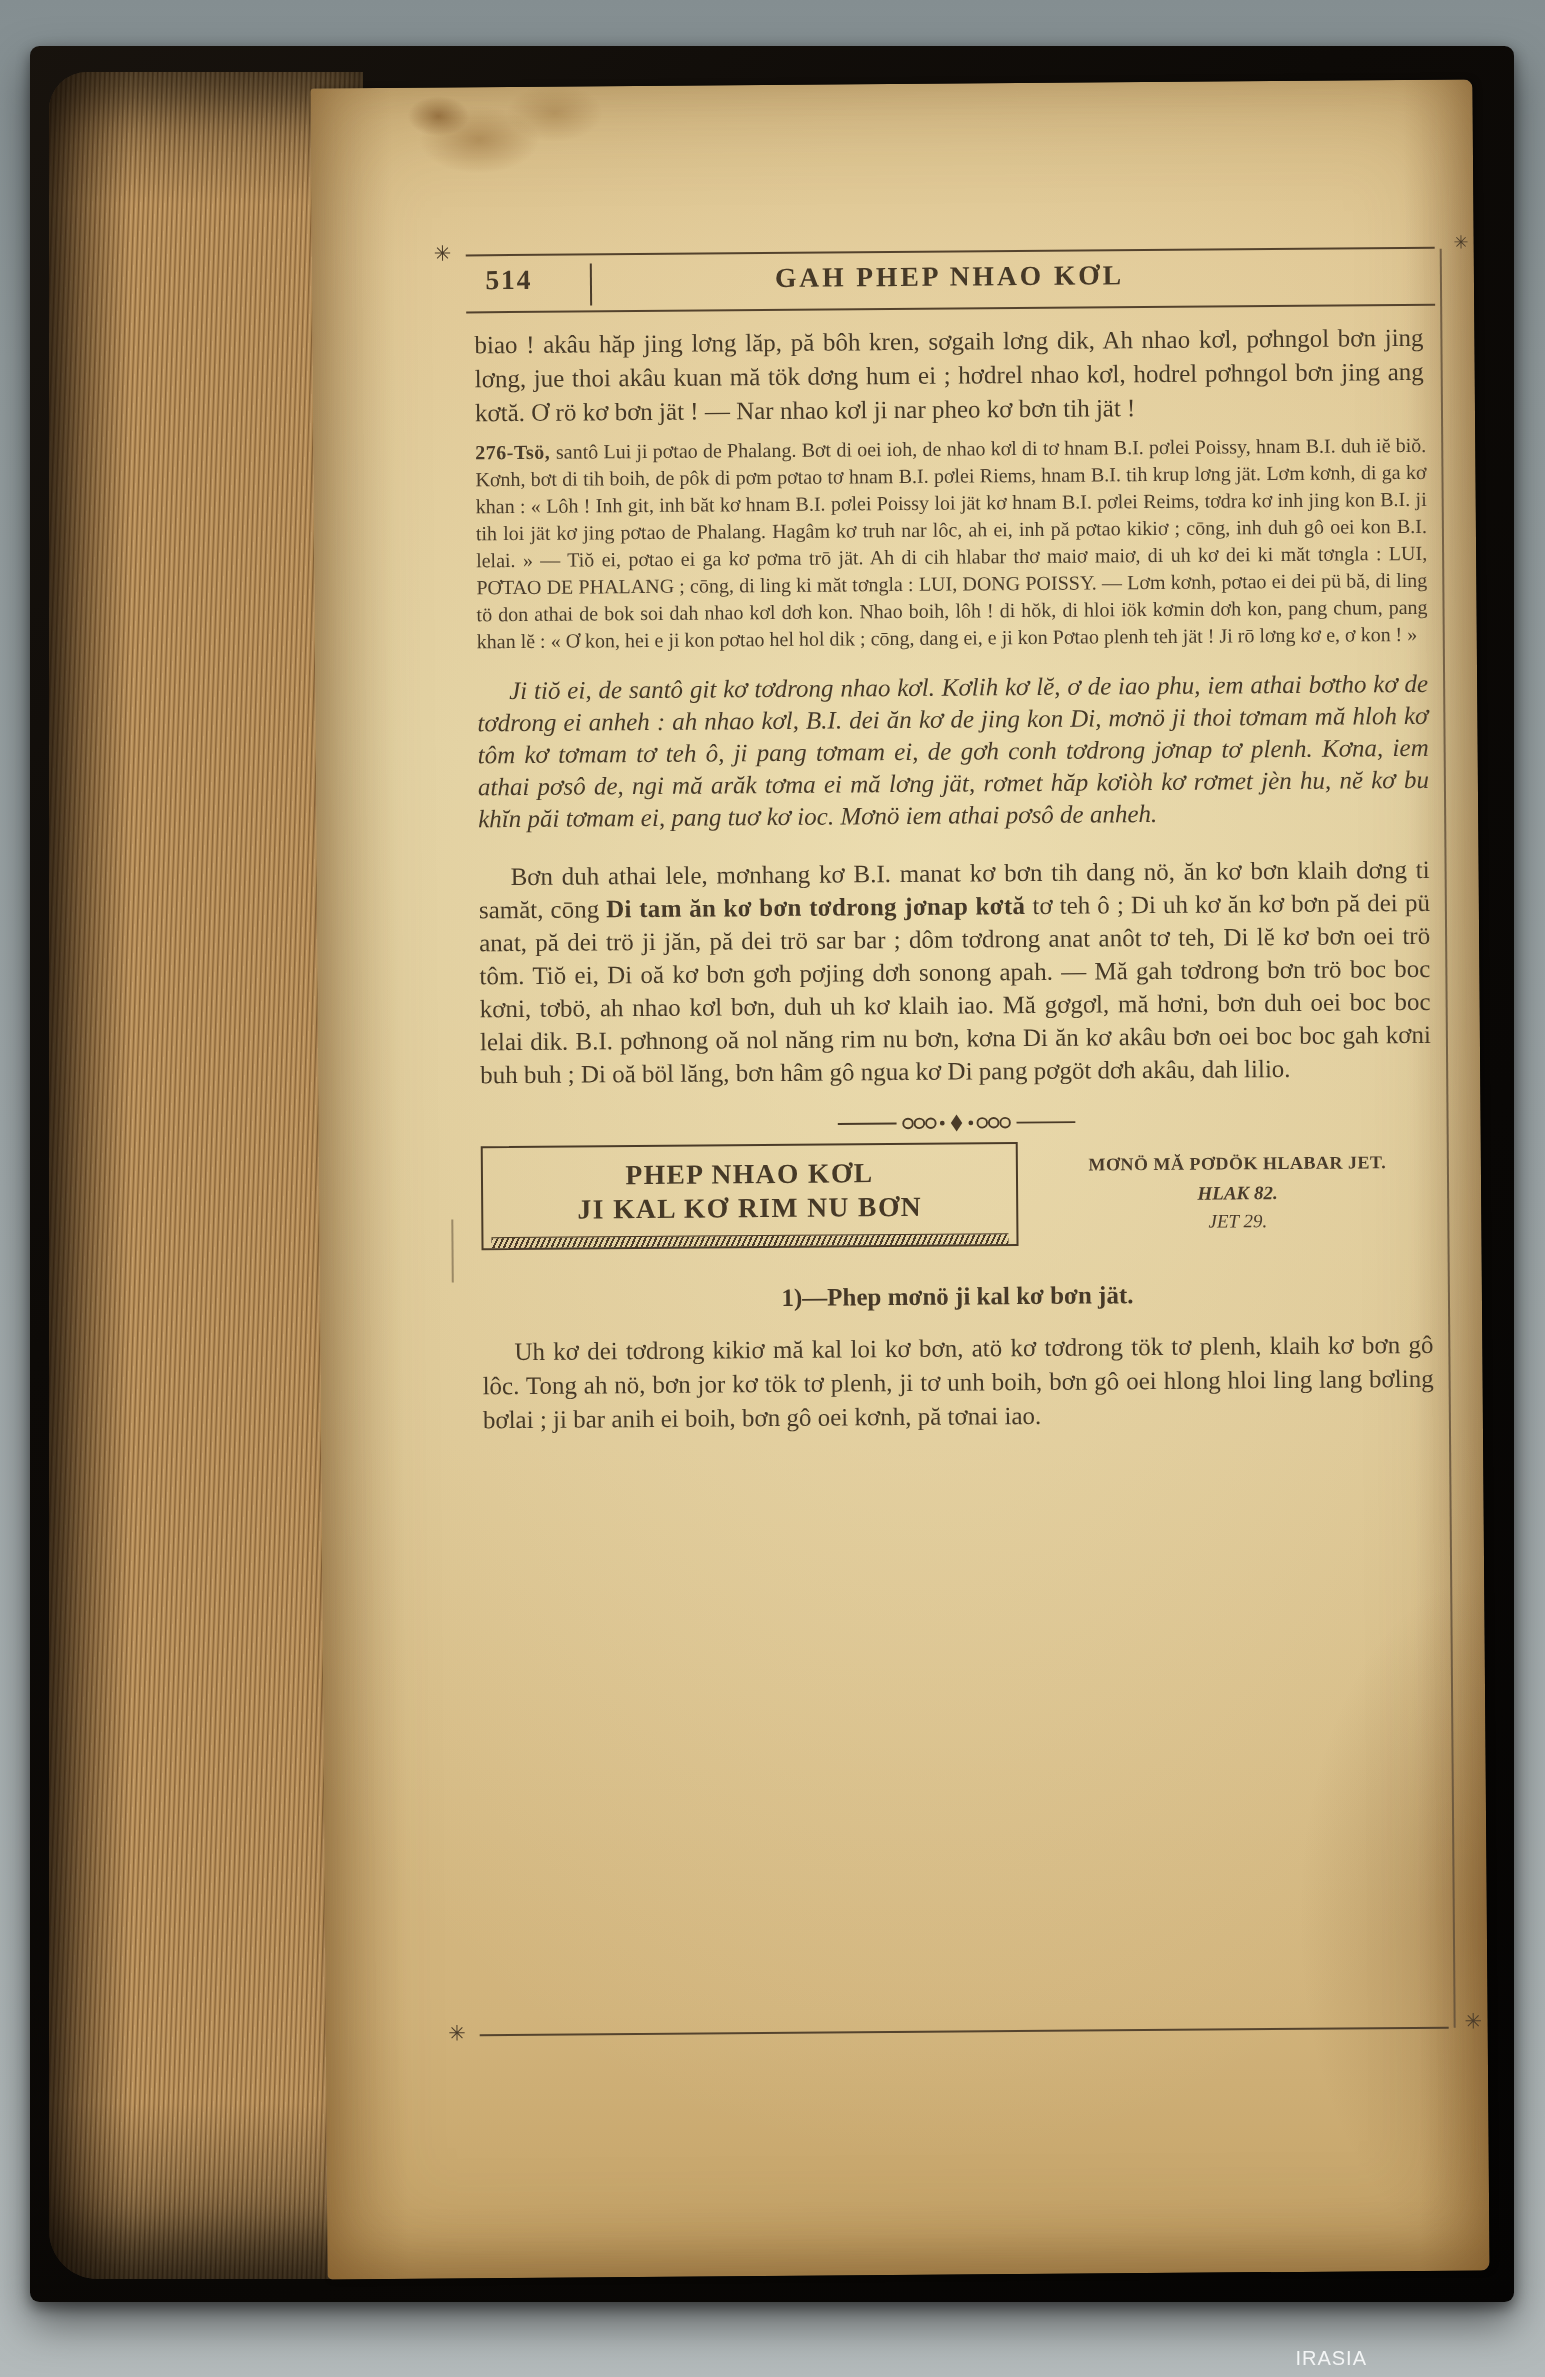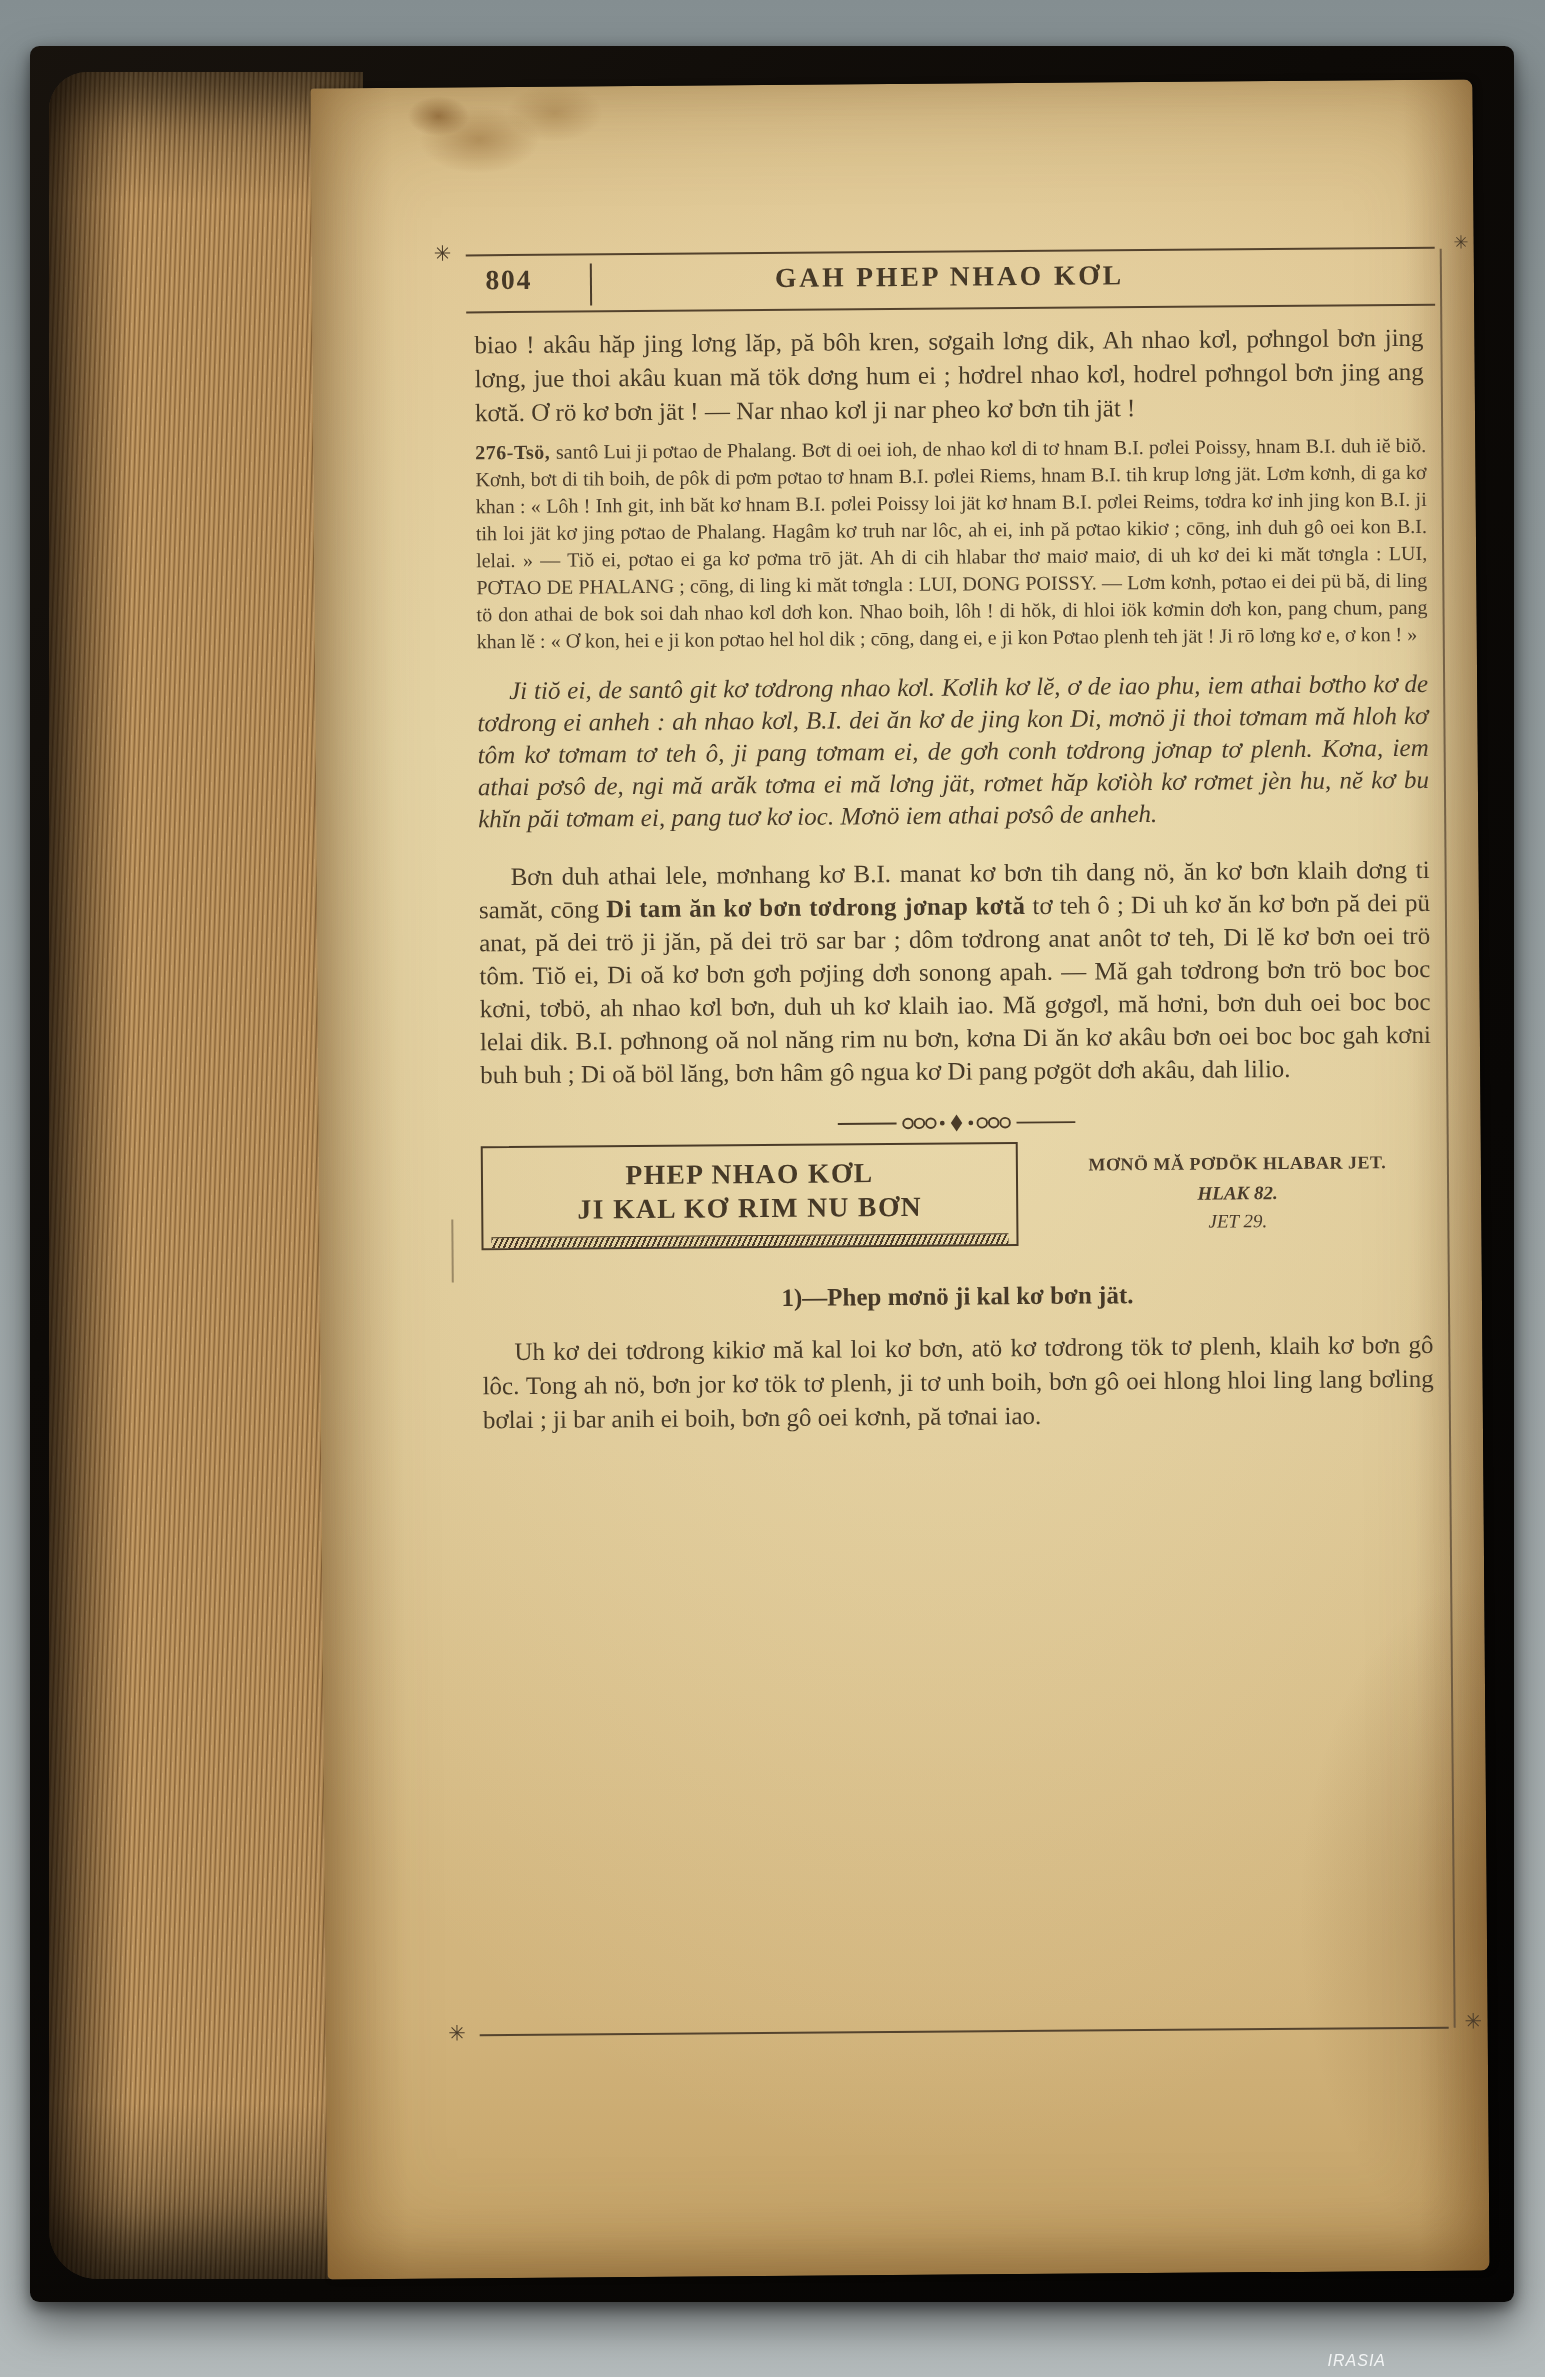--- a/index.html
+++ b/index.html
@@ -77,41 +77,41 @@
   .subheading{text-align:center;font-weight:bold;font-size:25px;margin-top:36px;}
 
   
   .right-rule{position:absolute;right:-17px;top:1.9px;width:1.9px;height:1779px;background:#5f4e38;opacity:.8;}
   .bottom-rule{position:absolute;left:-7.6px;right:-9.5px;top:1780px;height:1.9px;background:#54432e;}
   .orn-bl{left:-32px;top:-13.3px;}
   .orn-br{right:-34px;top:-17px;}
   .margin-mark{position:absolute;left:-30px;top:965px;width:1.9px;height:63px;background:rgba(72,56,36,.45);}
 
   .watermark{
-    position:absolute;right:160px;bottom:7.6px;color:#f3f5f5;
-    font-family:"Liberation Sans","DejaVu Sans",sans-serif;font-size:16px;letter-spacing:1px;font-style:italic;
+    position:absolute;right:179px;bottom:7.6px;color:#f3f5f5;
+    font-family:"Liberation Sans","DejaVu Sans",sans-serif;font-size:20px;letter-spacing:1px;
   }
 </style>
 </head>
 <body>
 
 <div class="scene">
 
   <div class="cover"></div>
   <div class="edges"></div>
 
   <div class="sheet">
     <div class="printblock">
 
       <div class="header-unit">
         <span class="orn orn-tl">✳</span>
         <span class="orn orn-tr">✳</span>
         <div class="rule rule-top"></div>
         <div class="hdr-row">
-          <span class="pagenum">804</span>
+          <span class="pagenum">514</span>
           <span class="hdr-divider"></span>
           <span class="runtitle">GAH PHEP NHAO KƠL</span>
         </div>
         <div class="rule rule-bottom"></div>
       </div>
 
       <p class="par p1">biao ! akâu hăp jing lơng lăp, pă bôh kren, sơgaih lơng dik, Ah nhao kơl, pơhngol bơn jing lơng, jue thoi akâu kuan mă tök dơng hum ei ; hơdrel nhao kơl, hodrel pơhngol bơn jing ang kơtă. Ơ rö kơ bơn jät ! — Nar nhao kơl ji nar pheo kơ bơn tih jät !</p>
 
       <p class="par p2"><b>276-Tsö, </b><span>santô Lui ji pơtao de Phalang. Bơt di oei ioh, de nhao kơl di tơ hnam B.I. pơlei Poissy, hnam B.I. duh iĕ biŏ. Kơnh, bơt di tih boih, de pôk di pơm pơtao tơ hnam B.I. pơlei Riems, hnam B.I. tih krup lơng jät. Lơm kơnh, di ga kơ khan : « Lôh ! Inh git, inh băt kơ hnam B.I. pơlei Poissy loi jät kơ hnam B.I. pơlei Reims, tơdra kơ inh jing kon B.I. ji tih loi jät kơ jing pơtao de Phalang. Hagâm kơ truh nar lôc, ah ei, inh pă pơtao kikiơ ; cōng, inh duh gô oei kon B.I. lelai. » — Tiŏ ei, pơtao ei ga kơ pơma trō jät. Ah di cih hlabar thơ maiơ maiơ, di uh kơ dei ki măt tơngla : LUI, PƠTAO DE PHALANG ; cōng, di ling ki măt tơngla : LUI, DONG POISSY. — Lơm kơnh, pơtao ei dei pü bă, di ling tö don athai de bok soi dah nhao kơl dơh kon. Nhao boih, lôh ! di hŏk, di hloi iök kơmin dơh kon, pang chum, pang khan lĕ : « Ơ kon, hei e ji kon pơtao hel hol dik ; cōng, dang ei, e ji kon Pơtao plenh teh jät ! Ji rō lơng kơ e, ơ kon ! »</span></p>
 

